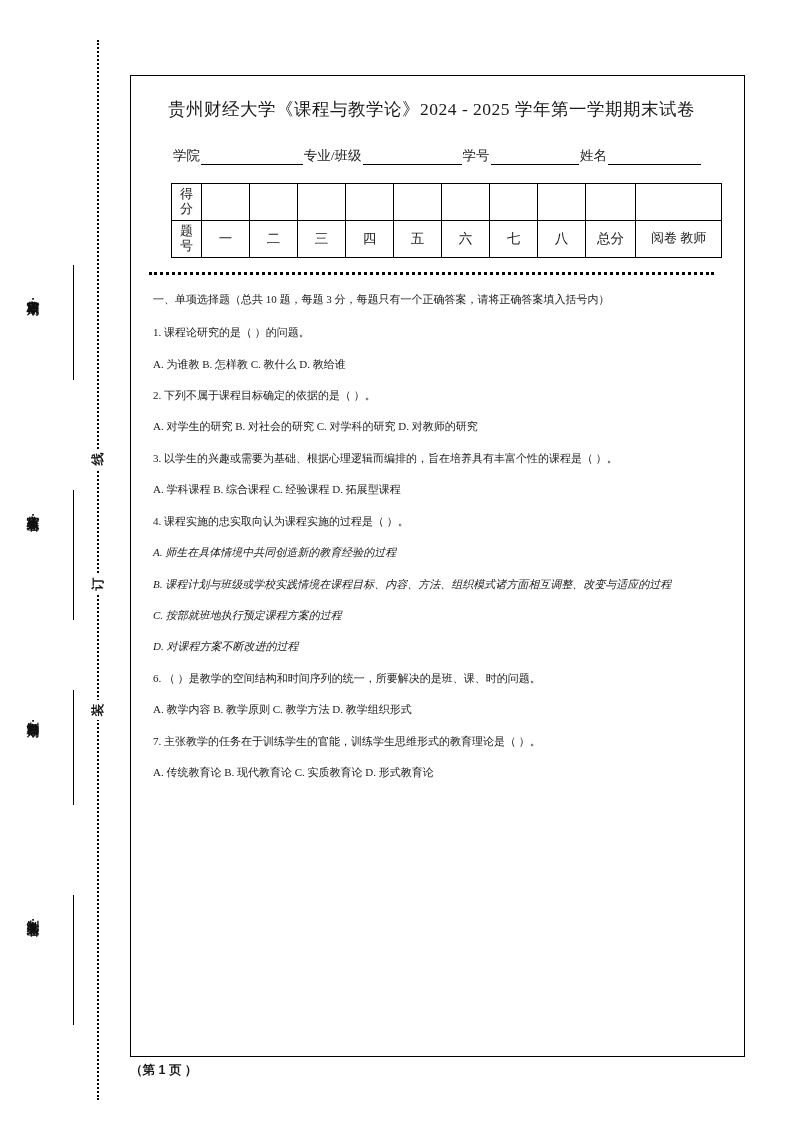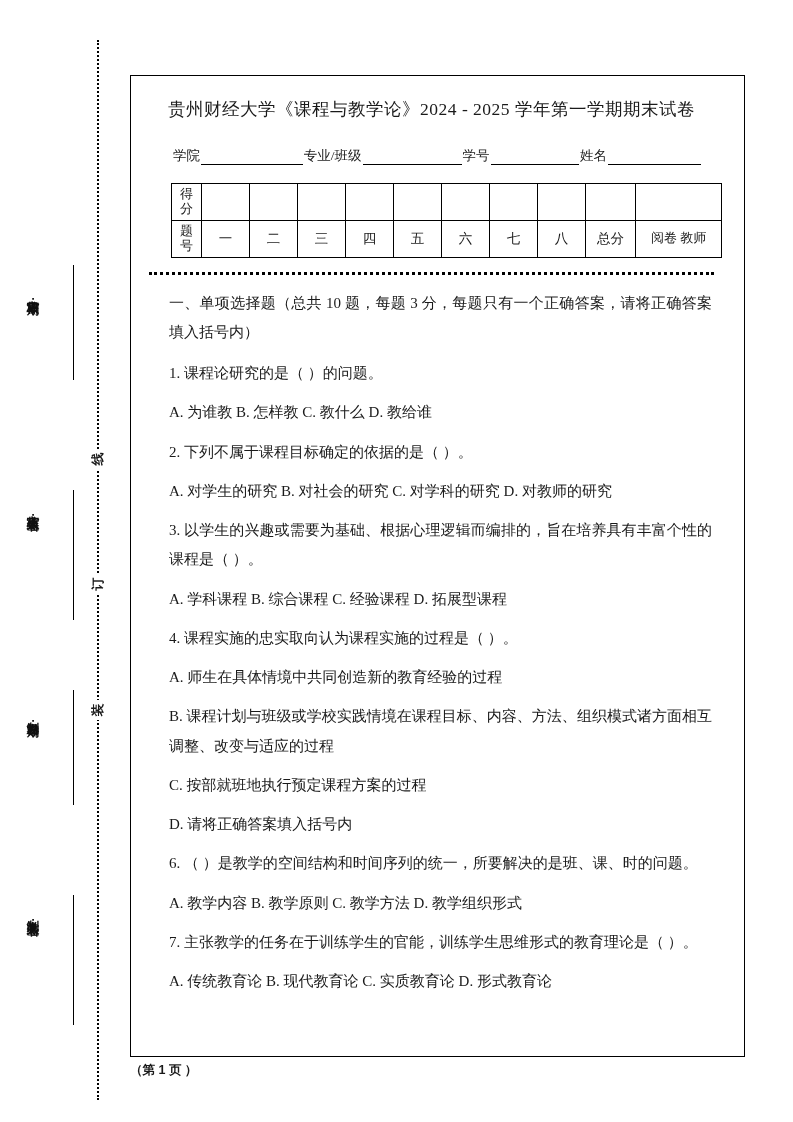--- a/index.html
+++ b/index.html
@@ -126,29 +126,29 @@
 
   .dotted-rule {
     margin: 14px 2px 0 2px;
     border: 0;
     border-top: 3px dotted #000;
     height: 0;
   }
 
   
   .body {
-    margin: 14px 4px 0 22px;
-    font-size: 15px;
+    margin: 14px 4px 0 6px;
+    font-size: 11px;
     line-height: 1.95;
   }
   .q-block { margin: 0 0 10px 0; }
   .q-line { margin: 0 0 10px 0; text-align: justify; }
   .q-opts { margin: 0 0 10px 0; }
   .section-head { margin: 0 0 12px 0; text-align: justify; }
-  .opt-stack > div { margin-bottom: 10px; text-align: justify; }
+  .opt-stack > div { margin-bottom: 10px; text-align: justify; font-style: italic; }
   .opt-stack > div:last-child { margin-bottom: 0; }
 
   
   .footer {
     position: absolute;
     left: 130px;
     top: 1062px;
     width: 615px;
     font-size: 12.5px;
     font-weight: bold;
@@ -244,21 +244,21 @@
       <div class="q-line">3.  以学生的兴趣或需要为基础、根据心理逻辑而编排的，旨在培养具有丰富个性的课程是（  ）。</div>
       <div class="q-opts">A.  学科课程   B.  综合课程   C.  经验课程   D.  拓展型课程</div>
     </div>
 
     <div class="q-block">
       <div class="q-line">4.  课程实施的忠实取向认为课程实施的过程是（  ）。</div>
       <div class="opt-stack">
         <div>A.  师生在具体情境中共同创造新的教育经验的过程</div>
         <div>B.  课程计划与班级或学校实践情境在课程目标、内容、方法、组织模式诸方面相互调整、改变与适应的过程</div>
         <div>C.  按部就班地执行预定课程方案的过程</div>
-        <div>D.  请将正确答案填入括号内</div>
+        <div>D.  对课程方案不断改进的过程</div>
       </div>
     </div>
 
 
     <div class="q-block">
       <div class="q-line">6.  （  ）是教学的空间结构和时间序列的统一，所要解决的是班、课、时的问题。</div>
       <div class="q-opts">A.  教学内容   B.  教学原则   C.  教学方法   D.  教学组织形式</div>
     </div>
 
     <div class="q-block">

